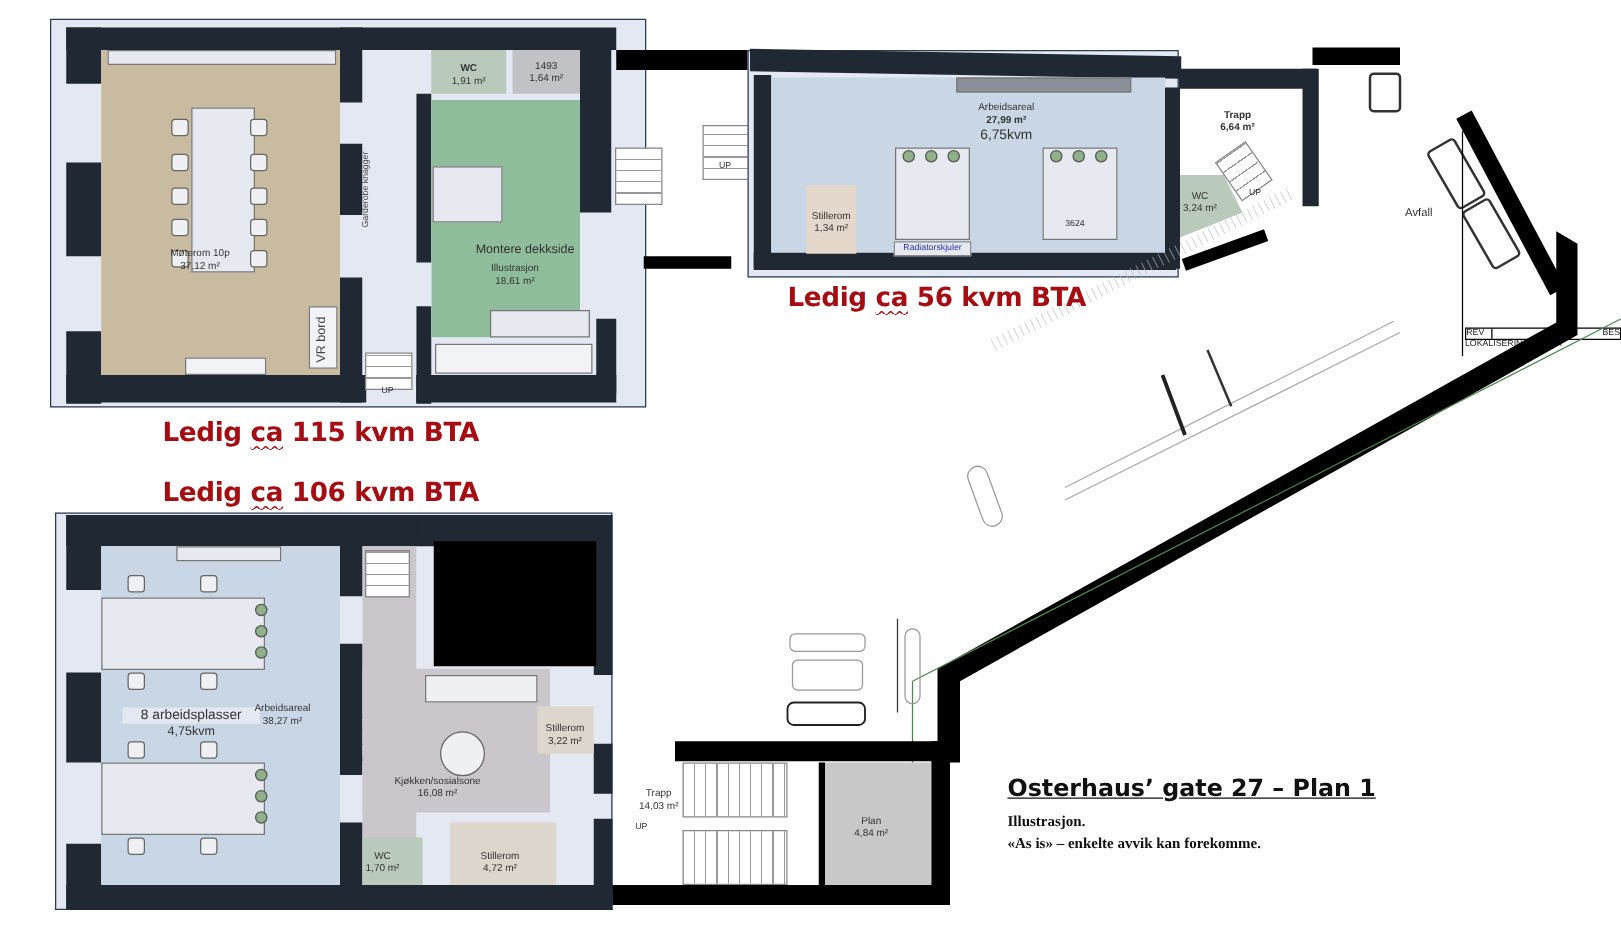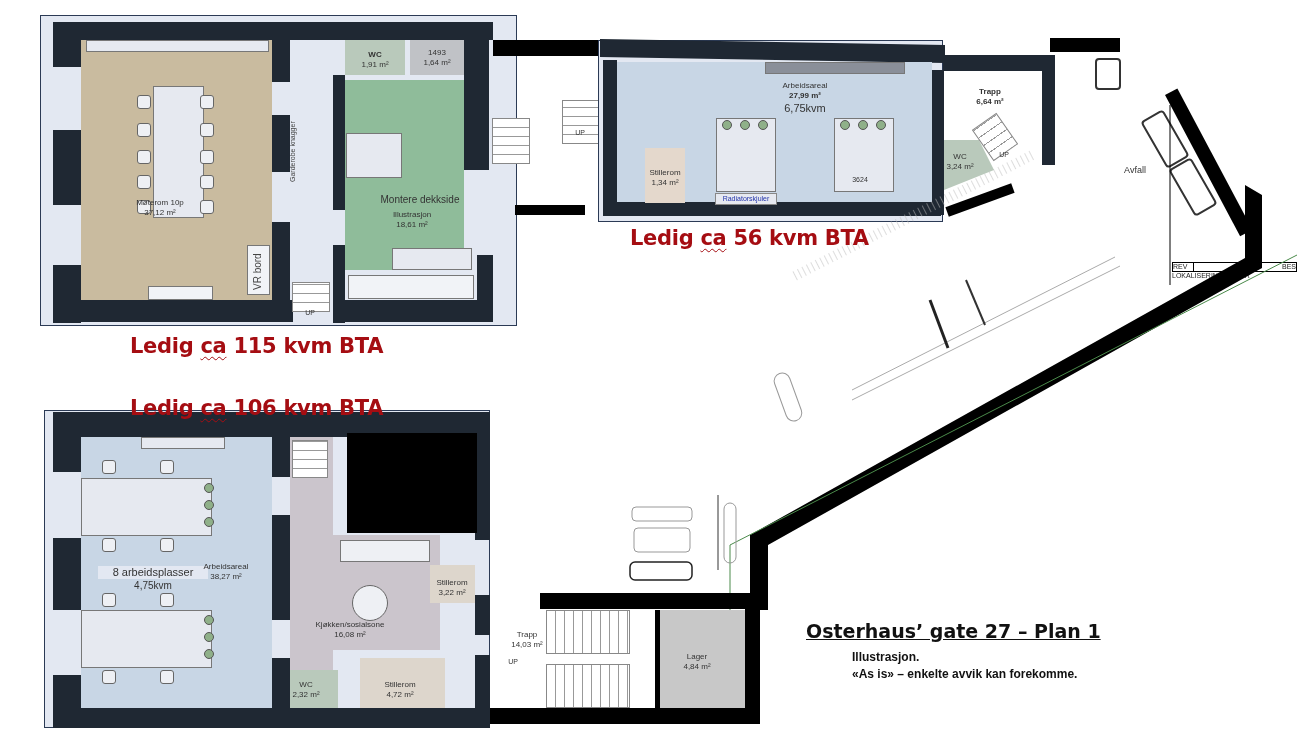--- a/index.html
+++ b/index.html
@@ -10,21 +10,21 @@
     .room{position:absolute;}
     .lbl{position:absolute;font-size:8px;color:#333;text-align:center;line-height:10px;white-space:nowrap;}
     .lbl b{font-weight:bold;}
     .ledig{position:absolute;color:#a50d12;font-weight:bold;font-size:21px;font-family:"DejaVu Sans",sans-serif;white-space:nowrap;letter-spacing:-0.3px;}
     .ledig .ca{text-decoration:underline wavy #a50d12;text-decoration-thickness:1px;text-underline-offset:3px;}
     .frame{position:absolute;border:1px solid #2b3a55;box-sizing:border-box;}
     .chair{position:absolute;width:14px;height:14px;border:1px solid #666;border-radius:3px;background:#eef0f4;box-sizing:border-box;}
     .desk{position:absolute;background:#e6e9f0;border:1px solid #777;box-sizing:border-box;}
     .plant{position:absolute;width:10px;height:10px;border-radius:50%;background:#8fb089;border:1px solid #555;box-sizing:border-box;}
     .title{position:absolute;left:806px;top:620px;font-family:"DejaVu Sans",sans-serif;font-weight:bold;font-size:19px;color:#111;text-decoration:underline;white-space:nowrap;}
-    .sub{position:absolute;left:852px;font-family:Liberation Sans, sans-serif;font-weight:bold;font-size:12px;color:#111;white-space:nowrap;}
+    .sub{position:absolute;left:806px;font-family:Liberation Serif, serif;font-weight:bold;font-size:12px;color:#111;white-space:nowrap;}
     .vtext{position:absolute;transform:rotate(-90deg);transform-origin:left top;font-size:7px;color:#444;white-space:nowrap;}
     .stairs{position:absolute;background:repeating-linear-gradient(90deg,#fff 0 8px,#999 8px 9px);border:1px solid #888;box-sizing:border-box;}
     .stairsh{position:absolute;background:repeating-linear-gradient(0deg,#fff 0 8px,#999 8px 9px);border:1px solid #888;box-sizing:border-box;}
   </style>
 </head>
 <body>
 
 <div class="frame" style="left:40px;top:15px;width:477px;height:311px;background:#e3e8f2;"></div>
 
 <div class="wall" style="left:53px;top:22px;width:440px;height:18px;"></div>
@@ -230,49 +230,49 @@
     <div>16,08 m²</div>
   </div>
 <div class="room" style="left:430px;top:565px;width:45px;height:38px;background:#ddd6cc;"></div>
 <div class="lbl" style="left:428px;top:578px;width:48px;">
     <div>Stillerom</div>
     <div>3,22 m²</div>
   </div>
 <div class="room" style="left:290px;top:670px;width:48px;height:38px;background:#b9c9bb;"></div>
 <div class="lbl" style="left:286px;top:680px;width:40px;">
     <div>WC</div>
-    <div>2,32 m²</div>
+    <div>1,70 m²</div>
   </div>
 <div class="room" style="left:360px;top:658px;width:85px;height:50px;background:#ddd6cc;"></div>
 <div class="lbl" style="left:370px;top:680px;width:60px;">
     <div>Stillerom</div>
     <div>4,72 m²</div>
   </div>
 
 <div class="wallk" style="left:540px;top:593px;width:220px;height:16px;"></div>
 <div class="wallk" style="left:490px;top:708px;width:270px;height:16px;"></div>
 <div class="wallk" style="left:745px;top:593px;width:15px;height:130px;"></div>
 <div class="wallk" style="left:655px;top:610px;width:5px;height:100px;"></div>
 <div class="stairs" style="left:546px;top:610px;width:84px;height:44px;"></div>
 <div class="stairs" style="left:546px;top:664px;width:84px;height:44px;"></div>
 <div class="lbl" style="left:505px;top:630px;width:44px;">
     <div>Trapp</div>
     <div>14,03 m²</div>
   </div>
 <div class="lbl" style="left:505px;top:657px;width:16px;font-size:7px;">UP</div>
 <div class="room" style="left:660px;top:610px;width:85px;height:98px;background:#c8c8c8;"></div>
 <div class="lbl" style="left:672px;top:652px;width:50px;">
-    <div>Lager</div>
+    <div>Plan</div>
     <div>4,84 m²</div>
   </div>
 
 <div class="ledig" style="left:130px;top:334px;">
   <span>Ledig </span><span class="ca">ca</span><span> 115 kvm BTA</span>
 </div>
-<div class="ledig" style="left:130px;top:396px;">
+<div class="ledig" style="left:130px;top:382px;">
   <span>Ledig </span><span class="ca">ca</span><span> 106 kvm BTA</span>
 </div>
 <div class="ledig" style="left:630px;top:226px;">
   <span>Ledig </span><span class="ca">ca</span><span> 56 kvm BTA</span>
 </div>
 
 <div class="title">Osterhaus’ gate 27 – Plan 1</div>
 <div class="sub" style="top:650px;">Illustrasjon.</div>
 <div class="sub" style="top:667px;">«As is» – enkelte avvik kan forekomme.</div>
 

